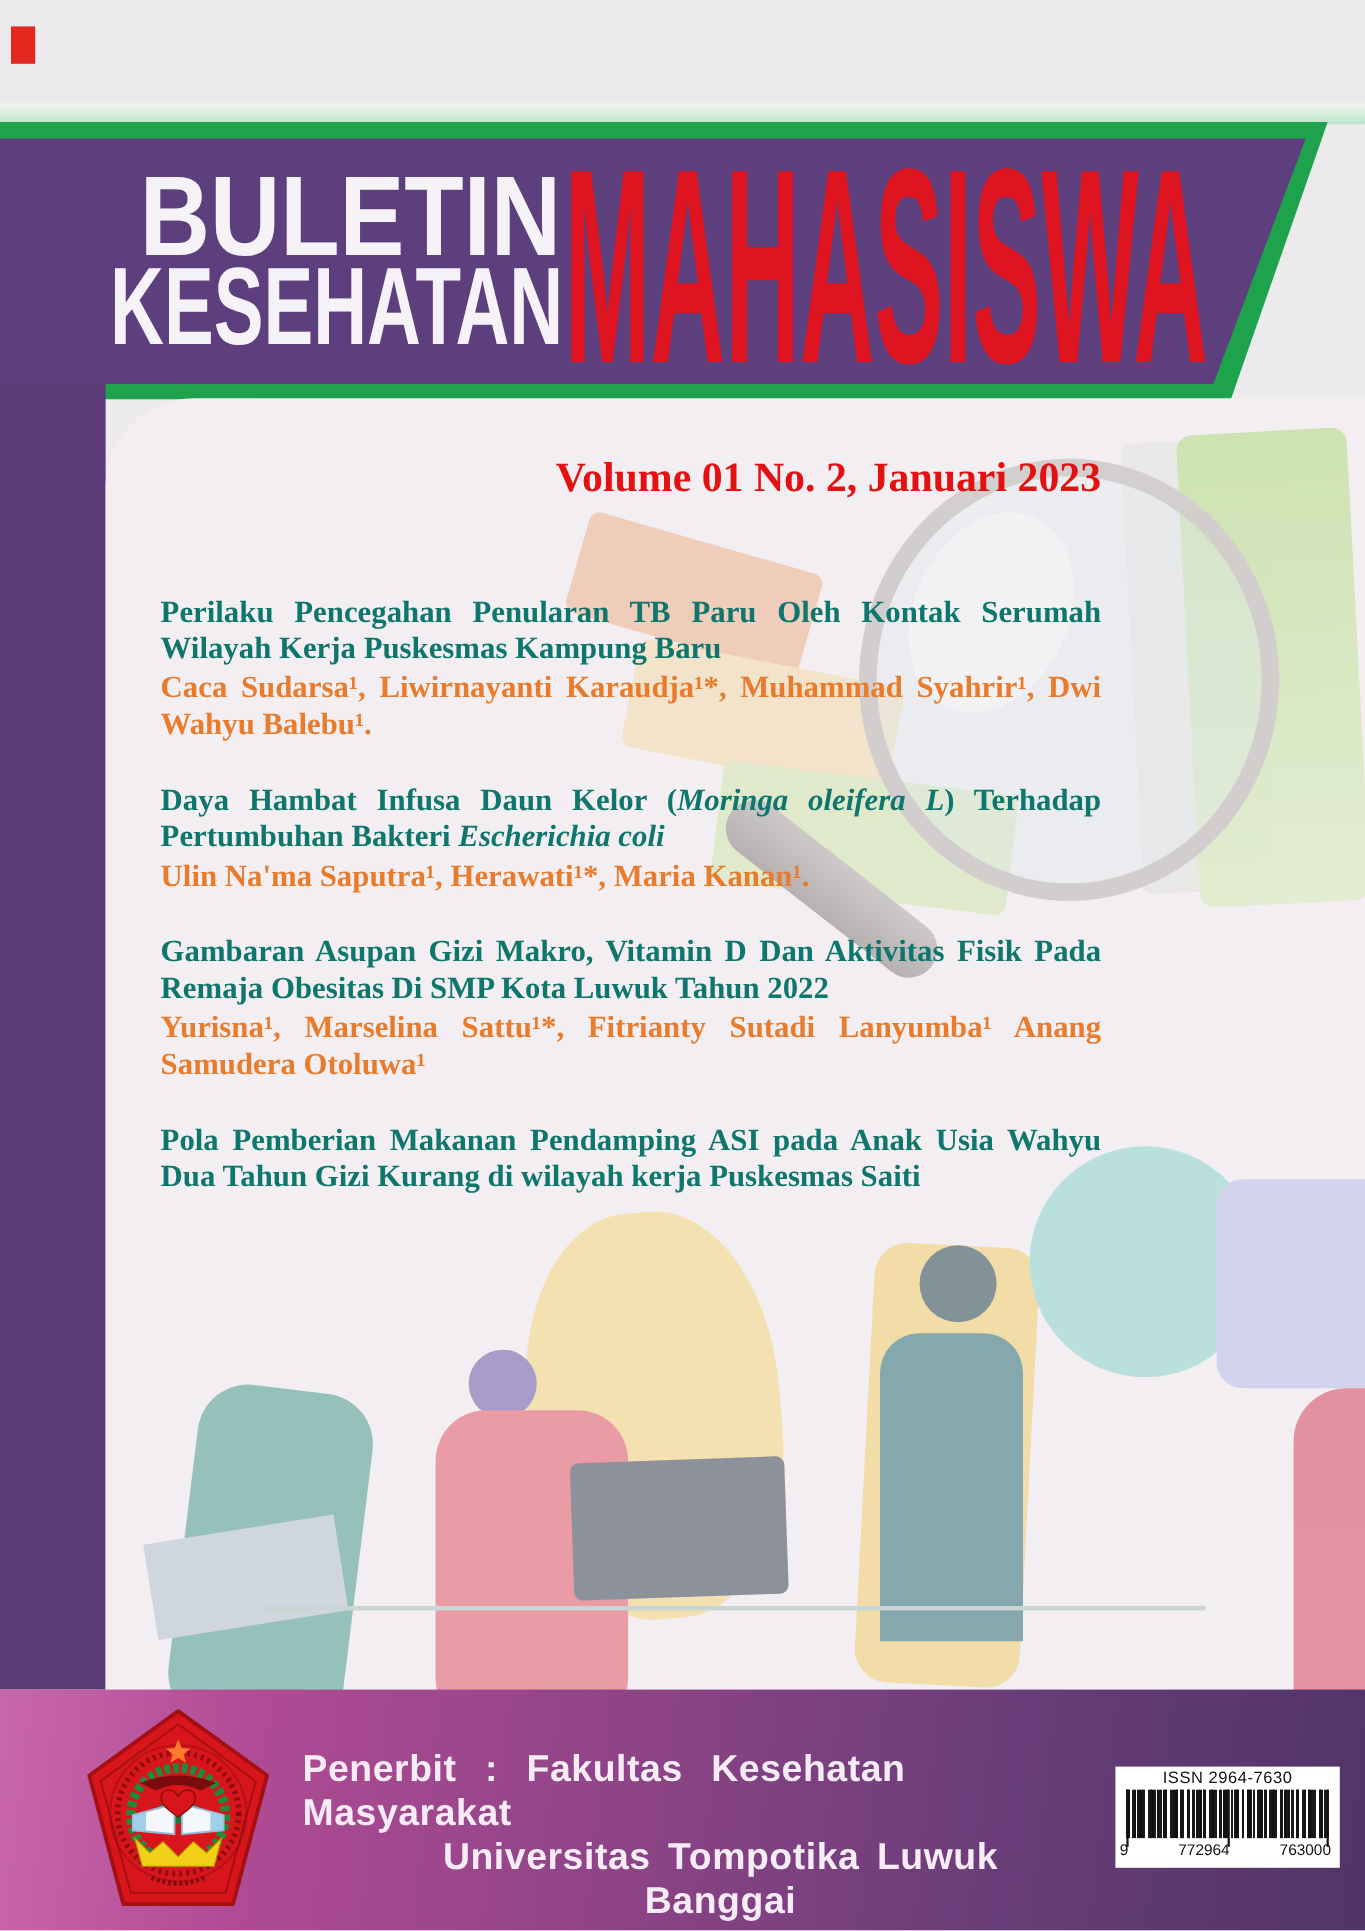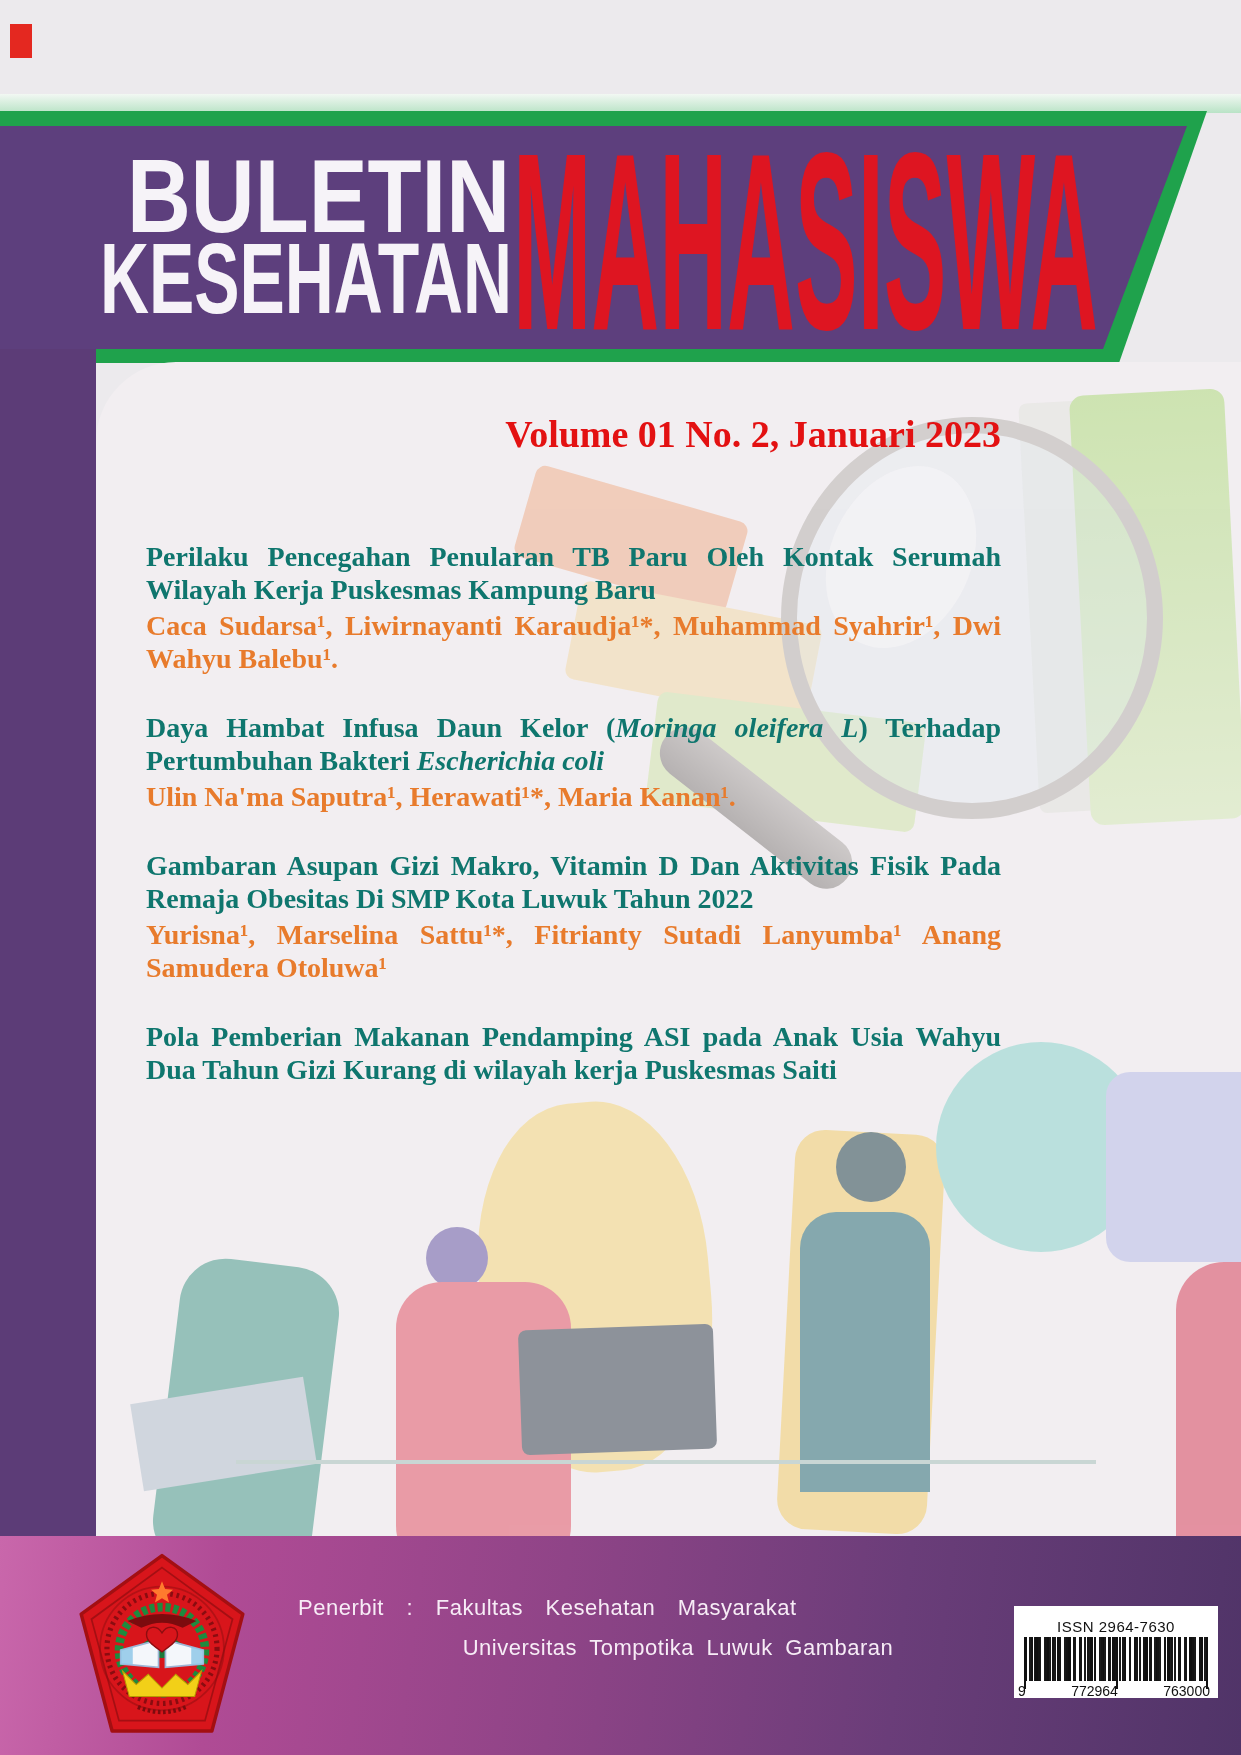--- a/index.html
+++ b/index.html
@@ -58,31 +58,31 @@
     font-size:28px;line-height:33px;font-weight:bold;color:#e87b2c;
     text-align:justify;
   }
   
   .footer{
     position:absolute;left:0;top:1536px;width:1241px;height:219px;
     background:linear-gradient(97deg,#c967ab 0%,#b04b95 18%,#8f4487 45%,#6a3d79 72%,#503468 100%);
   }
   .logo{position:absolute;left:76px;top:14px;}
   .publisher{
-    position:absolute;left:298px;top:52px;width:700px;
-    font-family:"Liberation Sans",sans-serif;font-weight:normal;
-    color:#f7ecf6;font-size:22px;line-height:40px;
+    position:absolute;left:275px;top:52px;width:700px;
+    font-family:"Liberation Sans",sans-serif;font-weight:bold;
+    color:#f7ecf6;font-size:34px;line-height:40px;
   }
   .publisher .l1{word-spacing:16px;letter-spacing:.5px;}
   .publisher .l2{text-align:center;letter-spacing:.5px;word-spacing:6px;padding-left:60px;}
   .barcode{
     position:absolute;left:1014px;top:70px;width:204px;height:92px;background:#fff;
     font-family:"Liberation Sans",sans-serif;color:#111;
   }
-  .barcode .issn{font-size:15px;text-align:center;padding-top:12px;letter-spacing:.5px;}
+  .barcode .issn{font-size:15px;text-align:center;padding-top:2px;letter-spacing:.5px;}
   .barcode .bars{
     position:relative;margin:2px 10px 0;height:44px;background-color:#fff;
     background-image:
       repeating-linear-gradient(90deg,#141414 0 2px,transparent 2px 7px),
       repeating-linear-gradient(90deg,#101010 0 3px,transparent 3px 11px),
       repeating-linear-gradient(90deg,#1a1a1a 0 2px,transparent 2px 5px);
   }
   .barcode .guard{position:absolute;top:0;width:2px;height:52px;background:#111;}
   .barcode .g1{left:0;}
   .barcode .g2{left:50%;}
@@ -181,21 +181,21 @@
     <path d="M74,58 L52,52 L52,68 L74,66 Z" fill="#f4f7fb" stroke="#9db6d6" stroke-width="1"></path>
     <path d="M26,58 L33,56.2 L33,66.5 L26,66 Z" fill="#8fc8e8" opacity=".85"></path>
     <path d="M74,58 L67,56.2 L67,66.5 L74,66 Z" fill="#8fc8e8" opacity=".85"></path>
     <path d="M50,48 C47,43 41,44 41,49 C41,53 46,56 50,59 C54,56 59,53 59,49 C59,44 53,43 50,48 Z" fill="#d8151b" stroke="#8e0d10" stroke-width="0.8"></path>
     <path d="M27,70 L35,78 L42,72 L50,80 L58,72 L65,78 L73,70 L69,85 L31,85 Z" fill="#f2d018" stroke="#b99a00" stroke-width="0.6"></path>
     <path d="M36,91 Q50,97 64,91" stroke="#7c0b0e" stroke-width="2.5" fill="none" stroke-dasharray="1.5 1.5"></path>
   </svg>
 
   <div class="publisher">
     <div class="l1">Penerbit : Fakultas Kesehatan Masyarakat</div>
-    <div class="l2">Universitas Tompotika Luwuk Gambaran</div>
+    <div class="l2">Universitas Tompotika Luwuk Banggai</div>
   </div>
 
   <div class="barcode">
     <div class="issn">ISSN 2964-7630</div>
     <div class="bars">
       <div class="guard g1"></div>
       <div class="guard g2"></div>
       <div class="guard g3"></div>
     </div>
     <div class="digits">

